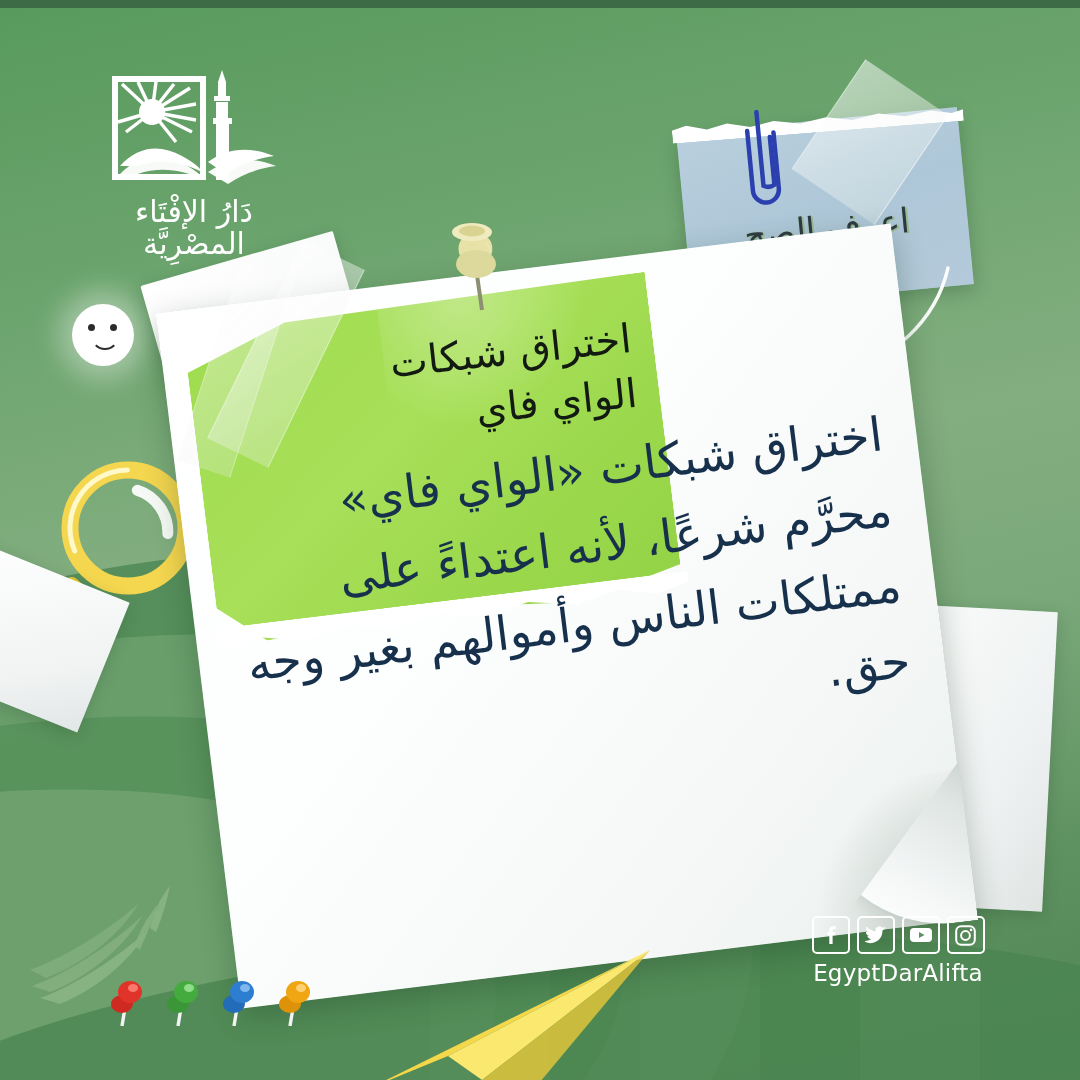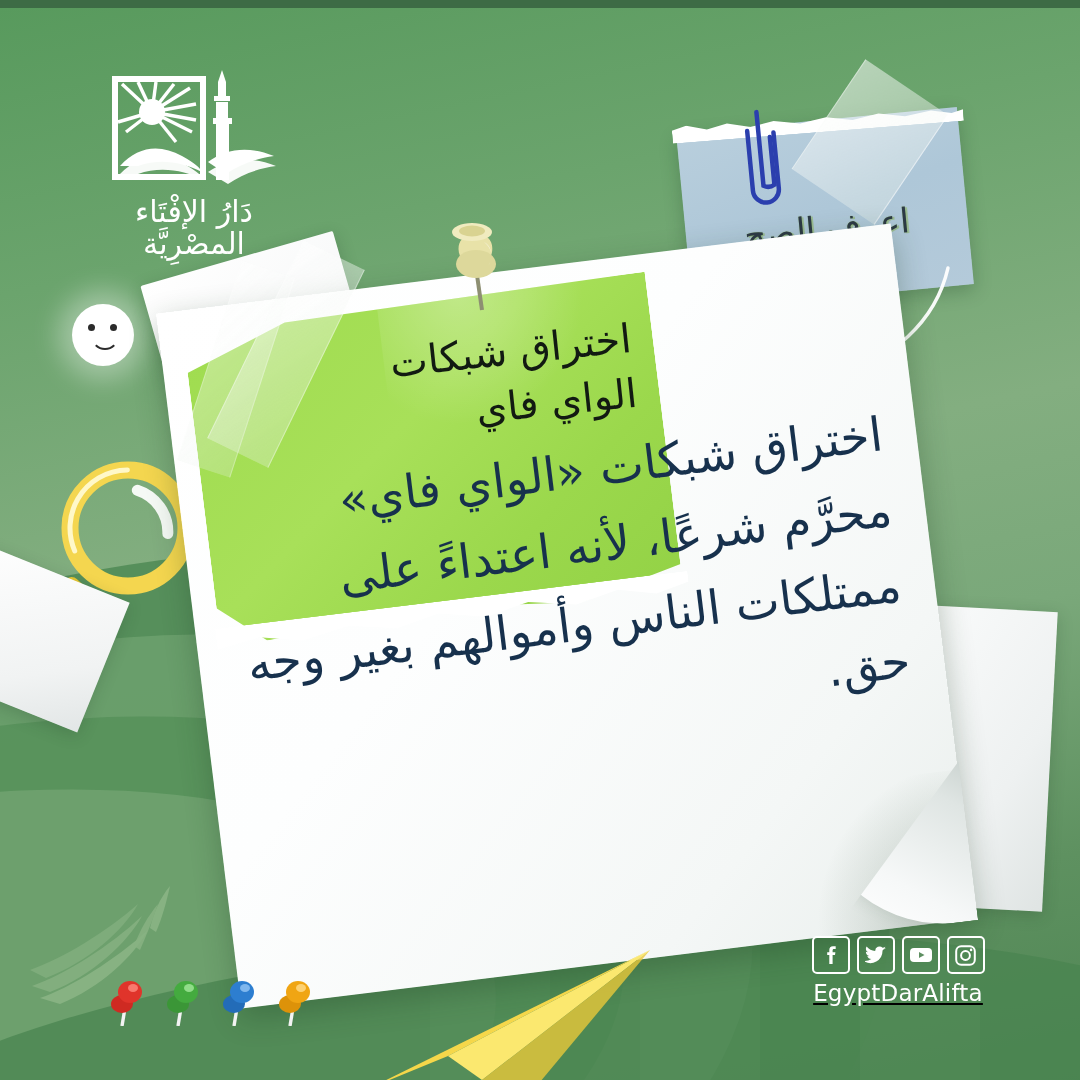--- a/index.html
+++ b/index.html
@@ -289,24 +289,23 @@
     gap: 18px;
   }
   .mini-pin { position: relative; width: 38px; height: 50px; }
 
   
   .plane { position: absolute; left: 330px; top: 930px; width: 330px; height: 160px; }
 
   
   #footer {
     position: absolute;
-    left: 806px; top: 928px;
+    left: 806px; top: 908px;
     width: 184px;
     text-align: center;
-    text-decoration: underline;
   }
   #footer .icons { display: flex; gap: 7px; justify-content: center; }
   .soc {
     width: 34px; height: 34px;
     border: 2px solid #ffffff;
     border-radius: 5px;
     display: flex;
     align-items: center;
     justify-content: center;
     color: #ffffff;

